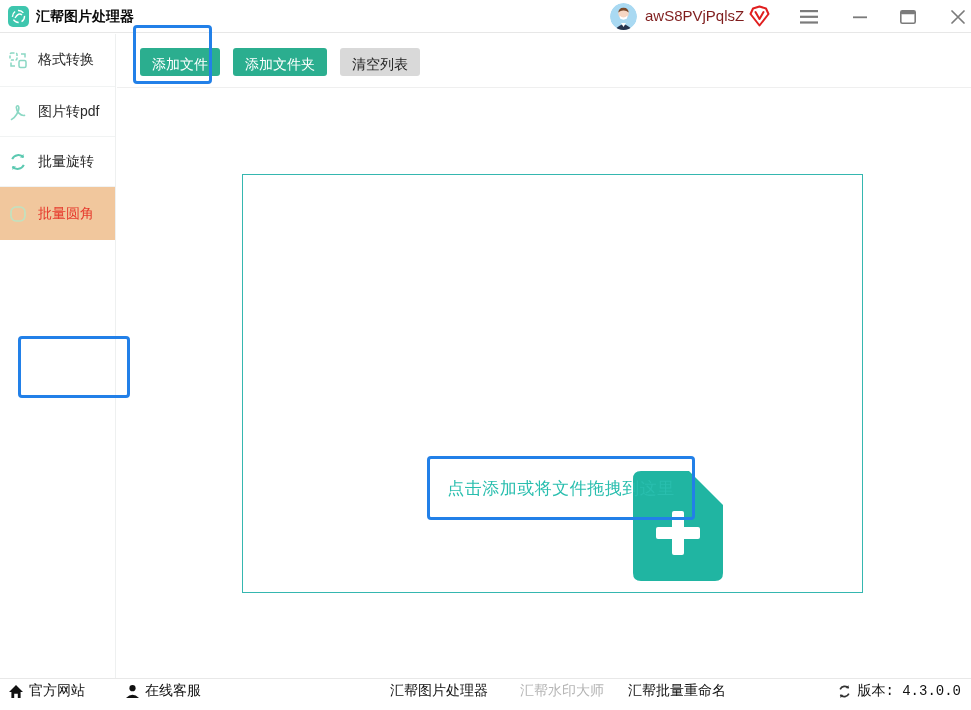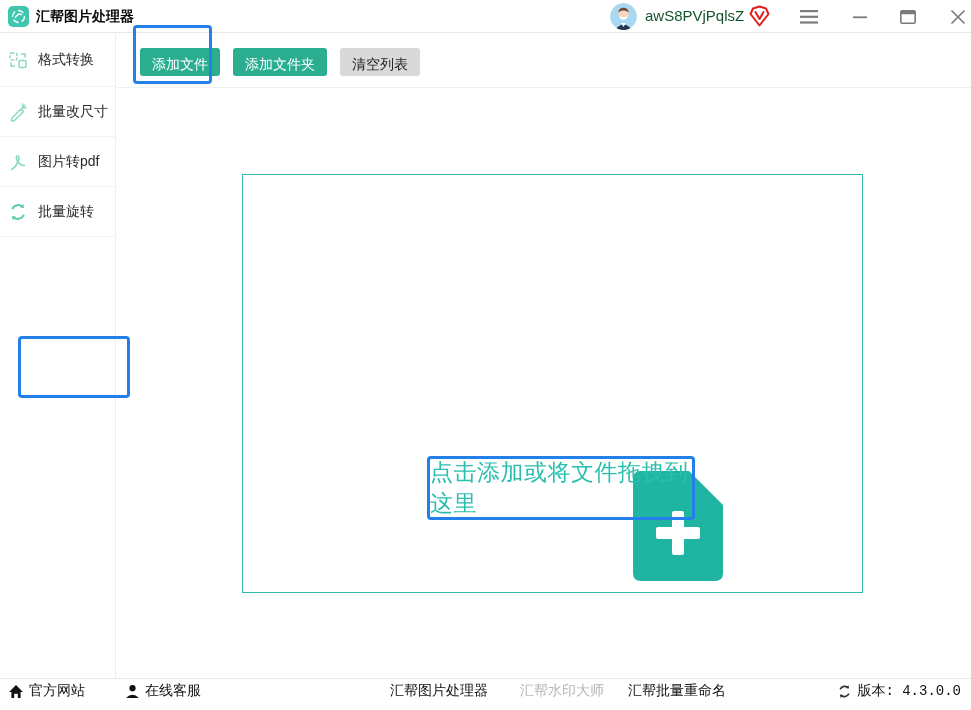--- a/index.html
+++ b/index.html
@@ -4,21 +4,21 @@
 <style>
   * { margin:0; padding:0; box-sizing:border-box; }
   html,body { width:971px; height:710px; font-family:"Liberation Sans","DejaVu Sans",sans-serif; background:#fff; overflow:hidden; }
   .window { position:relative; width:971px; height:710px; background:#fff; }
 
   
   .titlebar { position:absolute; top:0; left:0; width:971px; height:33px; background:#fff; border-bottom:1px solid #e7e7e7; }
   .app-logo { position:absolute; left:8px; top:6px; width:21px; height:21px; }
   .app-title { position:absolute; left:36px; top:8px; font-size:14px; font-weight:bold; color:#0a0a0a; }
   .avatar { position:absolute; left:610px; top:3px; width:27px; height:27px; border-radius:50%; overflow:hidden; }
-  .username { position:absolute; left:645px; top:7px; font-size:15px; color:#14532d; }
+  .username { position:absolute; left:645px; top:7px; font-size:15px; color:#7f1d1d; }
   .vip-badge { position:absolute; left:749px; top:5px; width:21px; height:22px; }
   .win-btn { position:absolute; top:0; width:34px; height:33px; display:flex; align-items:center; justify-content:center; color:#7b7b7b; }
   .btn-menu { left:792px; } .btn-min { left:843px; } .btn-max { left:891px; } .btn-close { left:941px; }
 
   
   .sidebar { position:absolute; top:34px; left:0; width:116px; height:652px; background:#fff; border-right:1px solid #eef0f0; }
   .side-item { height:50px; display:flex; align-items:center; border-bottom:1px solid #f1f3f3; cursor:pointer; position:relative; }
   .side-item:first-child { height:53px; }
   .side-item .icon { width:20px; height:20px; margin-left:8px; flex:0 0 20px; display:flex; align-items:center; justify-content:center; }
   .side-item .lbl { margin-left:10px; font-size:14px; color:#2b2b2b; white-space:nowrap; }
@@ -36,21 +36,21 @@
   .btn-clear { left:223px; }
 
   .dropzone { position:absolute; left:125px; top:140px; width:621px; height:419px; border:1px solid #35b7b0; background:#fff; cursor:pointer; }
   .file-plus-icon { position:absolute; left:390px; top:296px; width:90px; height:110px; }
 
   
   .anno { position:absolute; border:3px solid #2280e8; border-radius:4px; background:transparent; pointer-events:none; z-index:50; }
   .anno-btn { left:133px; top:25px; width:79px; height:59px; }
   .anno-side { left:18px; top:336px; width:112px; height:62px; }
   .anno-hint { left:427px; top:456px; width:268px; height:64px; display:flex; align-items:center; justify-content:center; pointer-events:auto; cursor:pointer; }
-  .hint-text { font-size:23px; color:#29beae; letter-spacing:0.5px; }
+  .hint-text { font-size:17px; color:#29beae; letter-spacing:0.5px; }
 
   
   .statusbar { position:absolute; left:0; bottom:0; width:971px; height:32px; border-top:1px solid #e8e8e8; background:#fff; font-size:14px;font-family:Liberation Mono, monospace; }
   .sb-item { position:absolute; top:3px; display:flex; align-items:center; gap:5px; color:#111; cursor:pointer; white-space:nowrap; }
   .sb-site { left:8px; } .sb-service { left:125px; }
   .sb-link1 { left:390px; } .sb-link2 { left:520px; color:#b5b5b5; } .sb-link3 { left:628px; }
   .sb-version { right:10px; cursor:default; }
 </style>
 </head>
 <body>
@@ -118,29 +118,20 @@
             <rect x="2" y="3" width="7" height="7" rx="1.5" stroke-dasharray="3 1.6"></rect>
             <rect x="11" y="10.5" width="7" height="7" rx="1.5"></rect>
             <path d="M13,4 L17,4 L17,7.5"></path>
             <path d="M7,16 L3,16 L3,12.5"></path>
           </svg>
       </span>
       <span class="lbl">格式转换</span>
     </div>
 
 
-    <div class="side-item">
-      <span class="icon">
-        <svg width="20" height="20" viewBox="0 0 20 20" fill="none" stroke="#8bd8c4" stroke-width="1.5">
-            <path d="M4,16 L13,7 L15.5,9.5 L6.5,18.5 L3.5,19 Z" stroke-linejoin="round"></path>
-            <path d="M14.5,2 L15.2,4.5 M18,5.5 L15.5,6.2 M16.8,3.2 L14,6" stroke-linecap="round"></path>
-          </svg>
-      </span>
-      <span class="lbl">批量改尺寸</span>
-    </div>
 
 
     <div class="side-item">
       <span class="icon">
         <svg width="20" height="20" viewBox="0 0 20 20" fill="none" stroke="#8bd8c4" stroke-width="1.6" stroke-linecap="round">
             <path d="M3.5,17.5 C7,16 11.5,9 10.8,5.2 C10.4,3 8.4,3.4 8.3,5.3 C8.2,9.2 12.6,14.2 16.5,13.4"></path>
           </svg>
       </span>
       <span class="lbl">图片转pdf</span>
     </div>
@@ -150,20 +141,28 @@
         <svg width="20" height="20" viewBox="0 0 20 20" fill="none" stroke="#5bc9b1" stroke-width="2">
             <path d="M4.2,7.2 A6.8,6.8 0 0 1 15.5,5.4"></path>
             <path d="M15.8,12.8 A6.8,6.8 0 0 1 4.5,14.6"></path>
             <path d="M15.5,2 L15.7,5.8 L12,5.4" fill="#5bc9b1" stroke="none"></path>
             <path d="M4.5,18 L4.3,14.2 L8,14.6" fill="#5bc9b1" stroke="none"></path>
           </svg>
       </span>
       <span class="lbl">批量旋转</span>
     </div>
 
+    <div class="side-item selected">
+      <span class="icon">
+        <svg width="20" height="20" viewBox="0 0 20 20" fill="none" stroke="#b9e6c6" stroke-width="1.6" opacity="0.9">
+            <rect x="3" y="3" width="14" height="14" rx="5"></rect>
+          </svg>
+      </span>
+      <span class="lbl">批量圆角</span>
+    </div>
   </div>
 
   <div class="main">
     <div class="toolbar">
       <button class="tb-btn tb-teal btn-add-files">添加文件</button>
       <button class="tb-btn tb-teal btn-add-folder">添加文件夹</button>
       <button class="tb-btn tb-gray btn-clear">清空列表</button>
     </div>
 
     <div class="dropzone">

